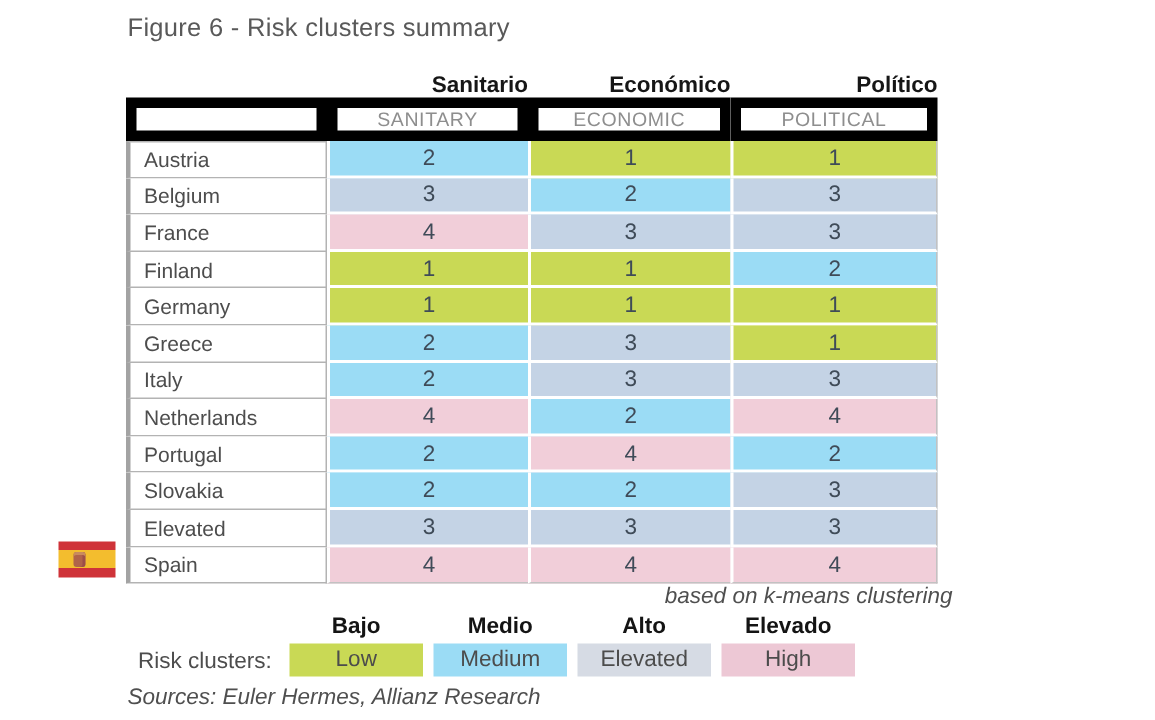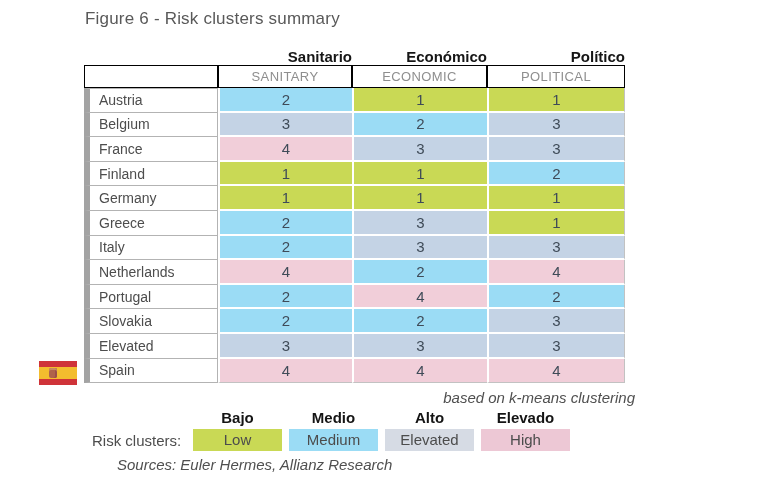--- a/index.html
+++ b/index.html
@@ -20,28 +20,28 @@
   col.c-d1 { width: 134px; }
   col.c-d2 { width: 135px; }
   col.c-d3 { width: 138px; }
 
   thead th.es {
     height: 20px; padding: 0; font-size: 15px; font-weight: bold;
     color: #161616; text-align: right; vertical-align: bottom;
   }
   thead td.sub {
     height: 23px; padding: 0; background: #fff;
-    border: 1px solid #000000;
+    border: 7px solid #000000;
     font-size: 13px; color: #8e8e8e; letter-spacing: .4px; text-align: center;
   }
   thead .blank { border: none; background: transparent; }
 
   tbody th.country {
     height: 24.6px; padding: 0 0 0 9px; background: #fff;
-    border-left: 6px solid #a3a3a3; border-right: 1px solid #b3b3b3;
+    border-left: 3px solid #a3a3a3; border-right: 1px solid #b3b3b3;
     border-bottom: 1px solid #b3b3b3;
     font-weight: normal; font-size: 14px; color: #4d4d4d; text-align: left;
   }
   tbody tr:first-child th.country { border-top: 1px solid #b3b3b3; }
 
   tbody td.val {
     height: 24.6px; padding: 0; text-align: center;
     font-size: 15px; color: #3f4b58;
     border-left: 2px solid #fff; border-bottom: 2px solid #fff;
   }
@@ -61,21 +61,21 @@
   .lg-es { font-weight: bold; font-size: 15px; color: #141414; height: 19px; line-height: 19px; }
   .lg-box { height: 22px; line-height: 22px; font-size: 15px; color: #4c4c4c; }
 
   .legend-label {
     position: absolute; left: 92px; top: 432px;
     font-size: 15px; color: #4d4d4d;
   }
 
   .sources {
     position: absolute; left: 85px; top: 456px;
-    font-style: italic; font-size: 15px; color: #4f4f4f; margin-left: 32px;
+    font-style: italic; font-size: 15px; color: #4f4f4f;
   }
 
   .flag {
     position: absolute; left: 39px; top: 361px; width: 38px; height: 24px;
     background: linear-gradient(180deg, #cf3339 0 25%, #f3bd2e 25% 75%, #cf3339 75% 100%);
   }
   .flag .emblem {
     position: absolute; left: 10px; top: 7px; width: 8px; height: 10px;
     background: #b0634a; border-radius: 2px;
     box-shadow: inset 0 2px 0 #c98a5e, inset -2px 0 0 #9c4f49;

